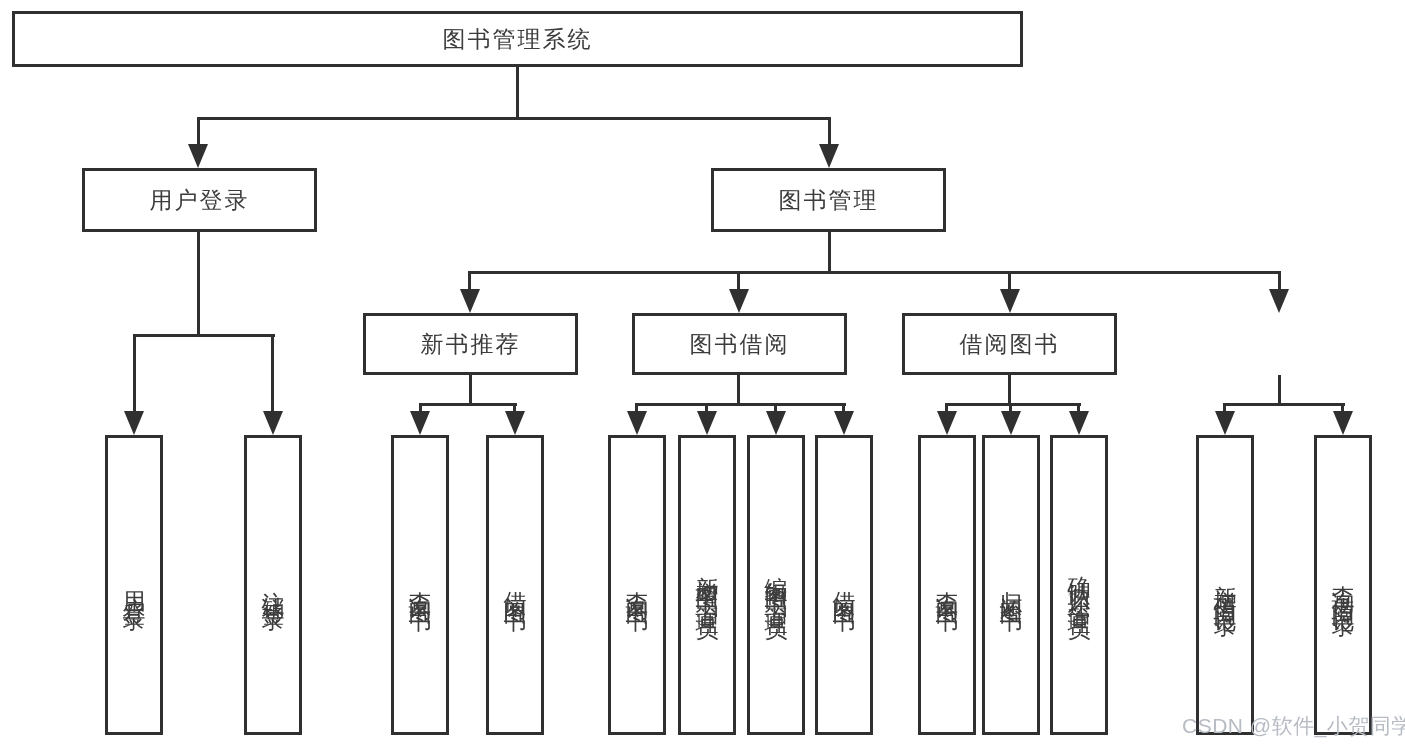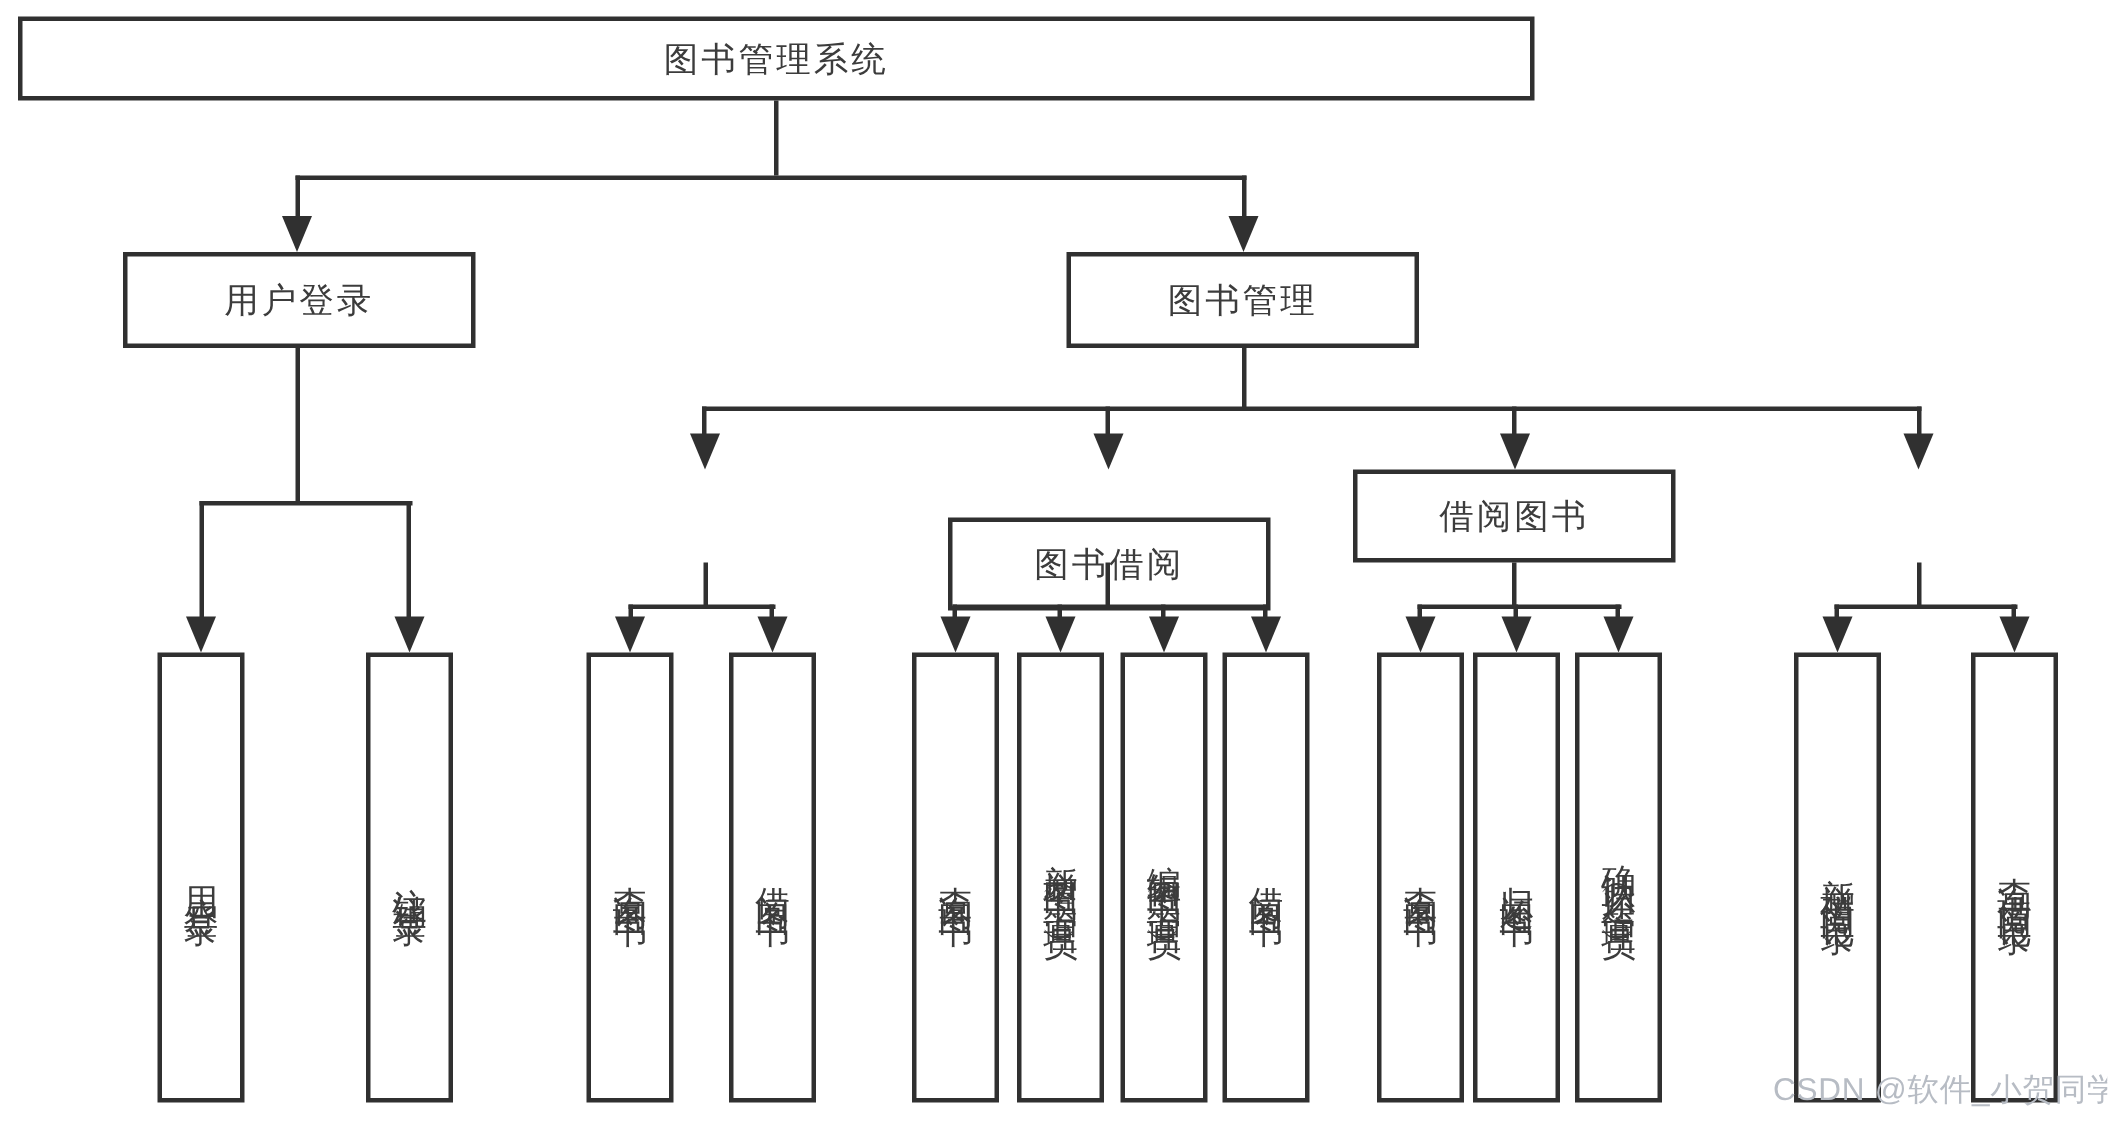--- a/index.html
+++ b/index.html
@@ -100,21 +100,24 @@
   <div class="hline" style="left:468px; top:271px; width:813px;"></div>
   <div class="vline" style="left:468px; top:271px; height:22px;"></div>
   <div class="arrow" style="left:460px; top:289px;"></div>
   <div class="vline" style="left:737px; top:271px; height:22px;"></div>
   <div class="arrow" style="left:729px; top:289px;"></div>
   <div class="vline" style="left:1008px; top:271px; height:22px;"></div>
   <div class="arrow" style="left:1000px; top:289px;"></div>
   <div class="vline" style="left:1278px; top:271px; height:22px;"></div>
   <div class="arrow" style="left:1269px; top:289px;"></div>
 
-  <div class="box hbox" style="left:632px; top:313px; width:215px; height:62px;margin-top:32px;">
+  <div class="box hbox" style="left:363px; top:313px; width:215px; height:62px;">
+    <span>新书推荐</span>
+  </div>
+  <div class="box hbox" style="left:632px; top:313px; width:215px; height:62px;">
     <span>图书借阅</span>
   </div>
   <div class="box hbox" style="left:902px; top:313px; width:215px; height:62px;">
     <span>借阅图书</span>
   </div>
 
   <div class="vline" style="left:469px; top:375px; height:31px;"></div>
   <div class="hline" style="left:419px; top:403px; width:98px;"></div>
   <div class="vline" style="left:419px; top:403px; height:12px;"></div>
   <div class="arrow" style="left:410px; top:411px;"></div>

